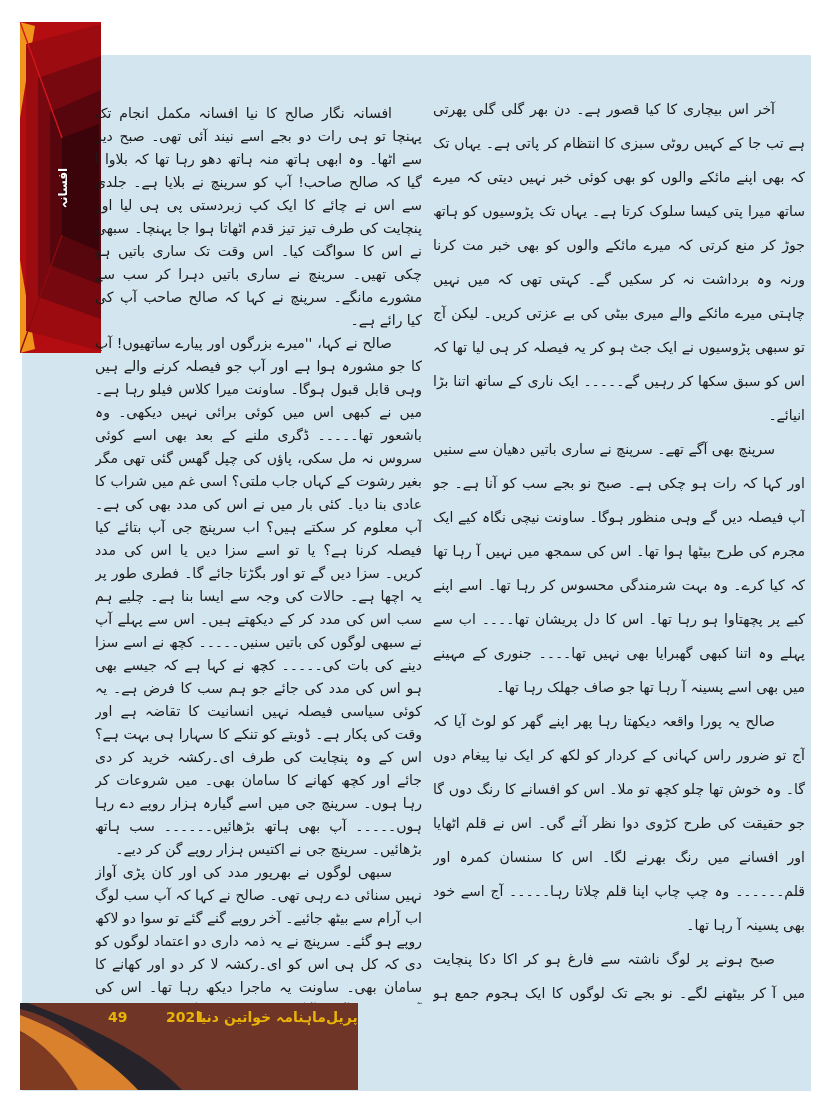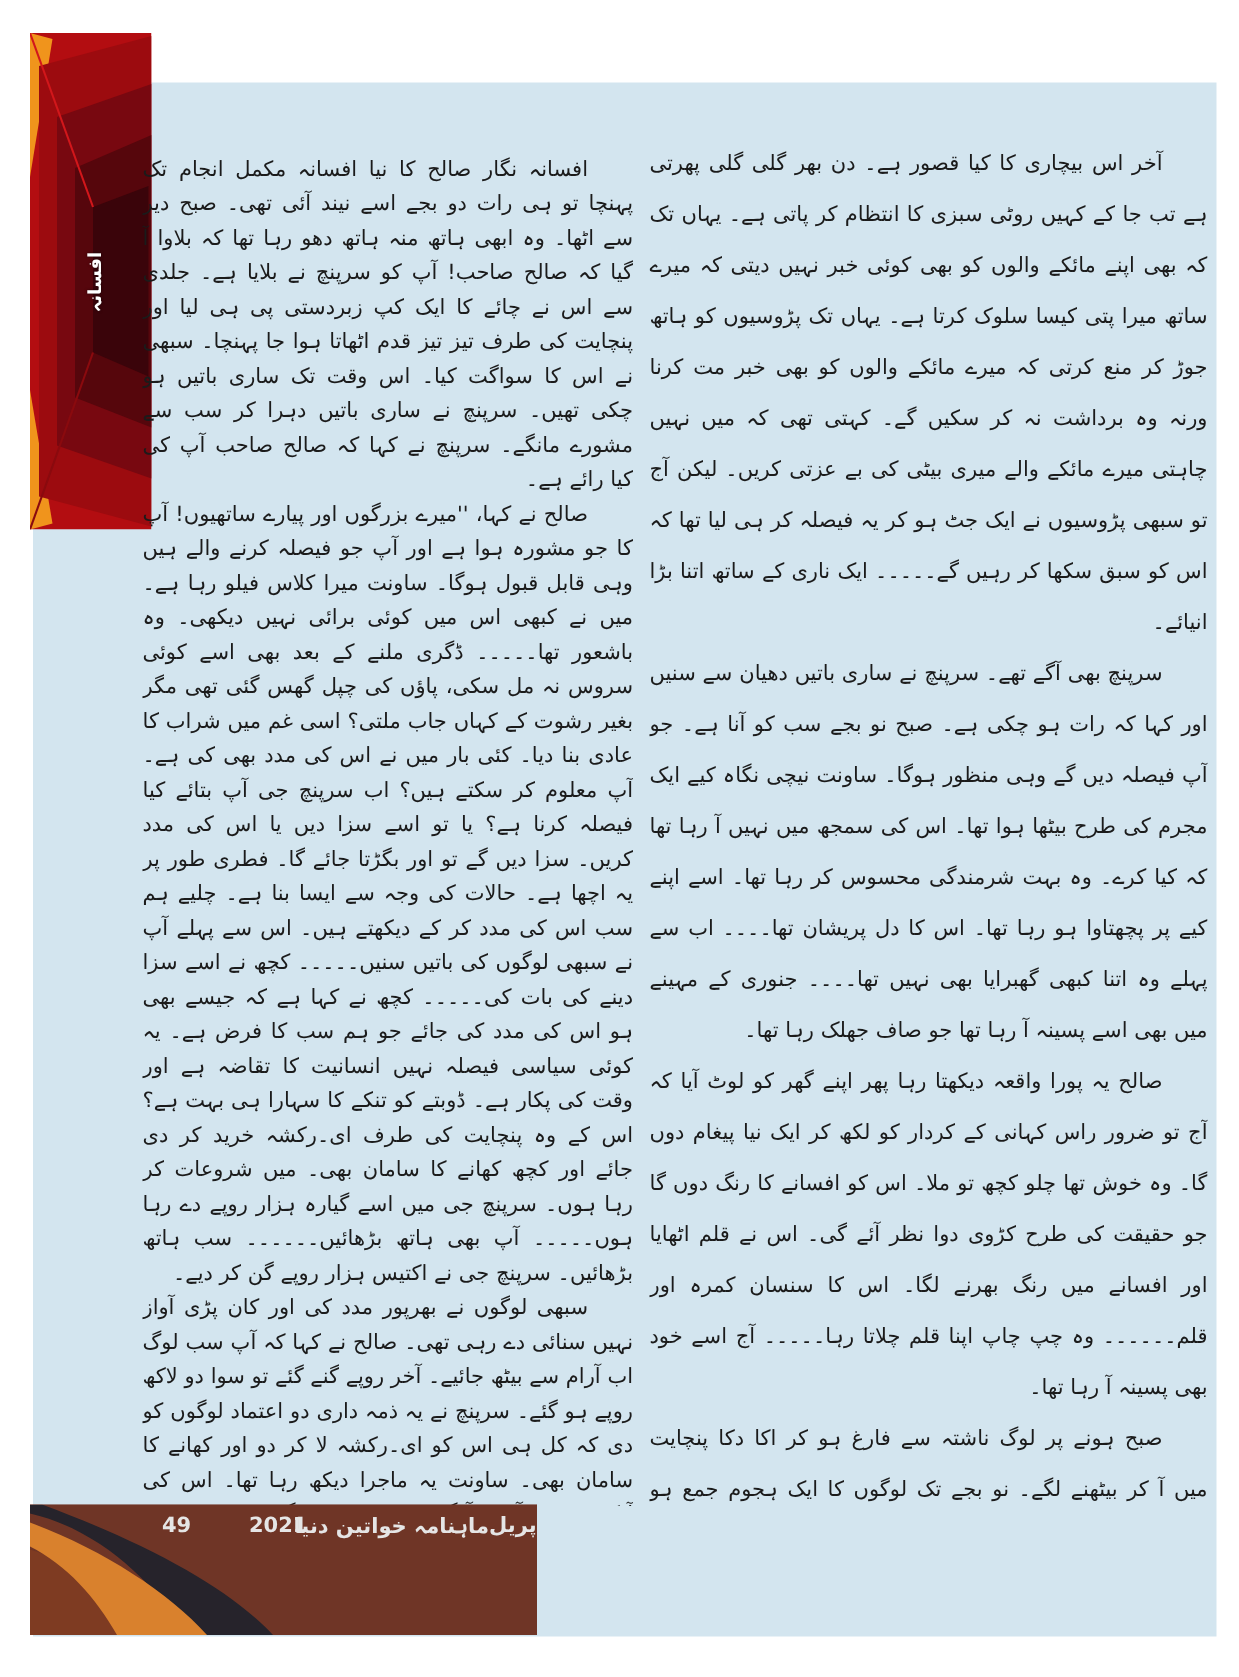--- a/index.html
+++ b/index.html
@@ -29,21 +29,21 @@
   .col-left{left:95px;top:102px;width:327px;height:902px;}
   .col-right{left:433px;top:92px;width:372px;height:912px;line-height:34px;}
   .para{margin:0;text-indent:30px;}
   
   .footer{
     position:absolute;left:20px;top:1003px;width:338px;height:87px;
     background:var(--footer-maroon,#6f3526);overflow:hidden;
   }
   .footer svg{position:absolute;left:0;top:0;display:block;}
   .footer .ftext{
-    position:absolute;top:6px;color:#e5e5e5;font-weight:bold;
+    position:absolute;top:6px;color:#eab308;font-weight:bold;
     font-size:14px;white-space:nowrap;
   }
   .f-page{left:88px;}
   .f-year{left:146px;}
   .f-title{left:206px;width:100px;font-size:12.5px;direction:rtl;text-align:center;}
   .f-month{left:306px;font-size:12.5px;direction:rtl;}
 </style>
 </head>
 <body>
 

